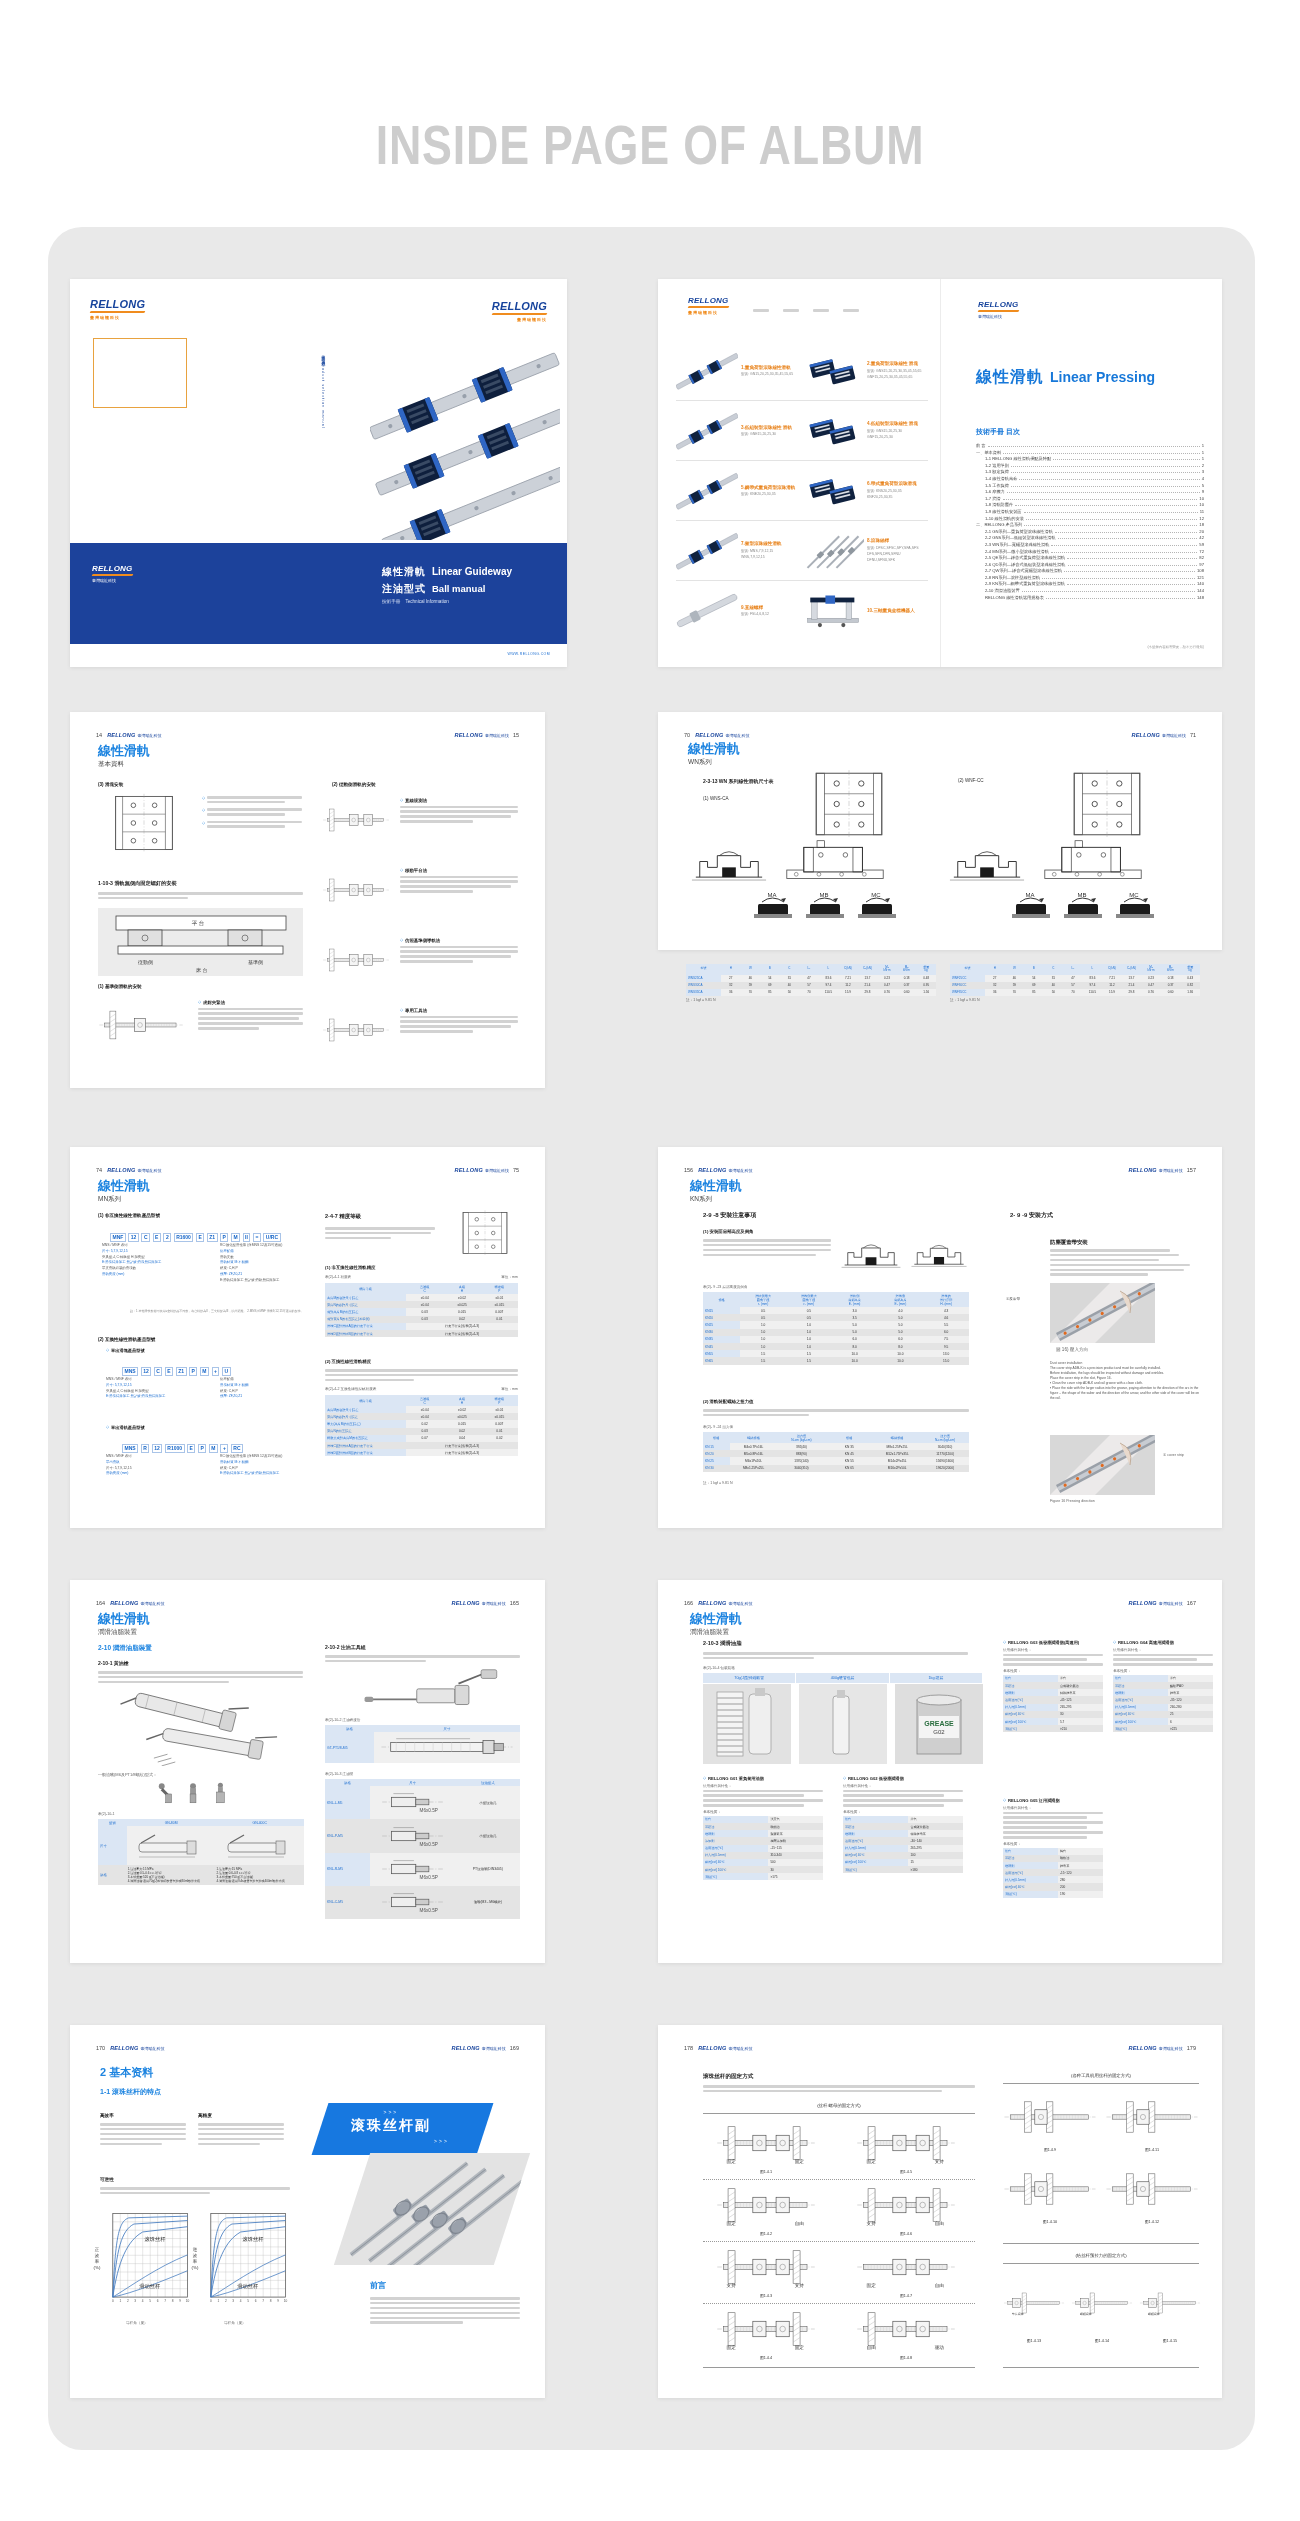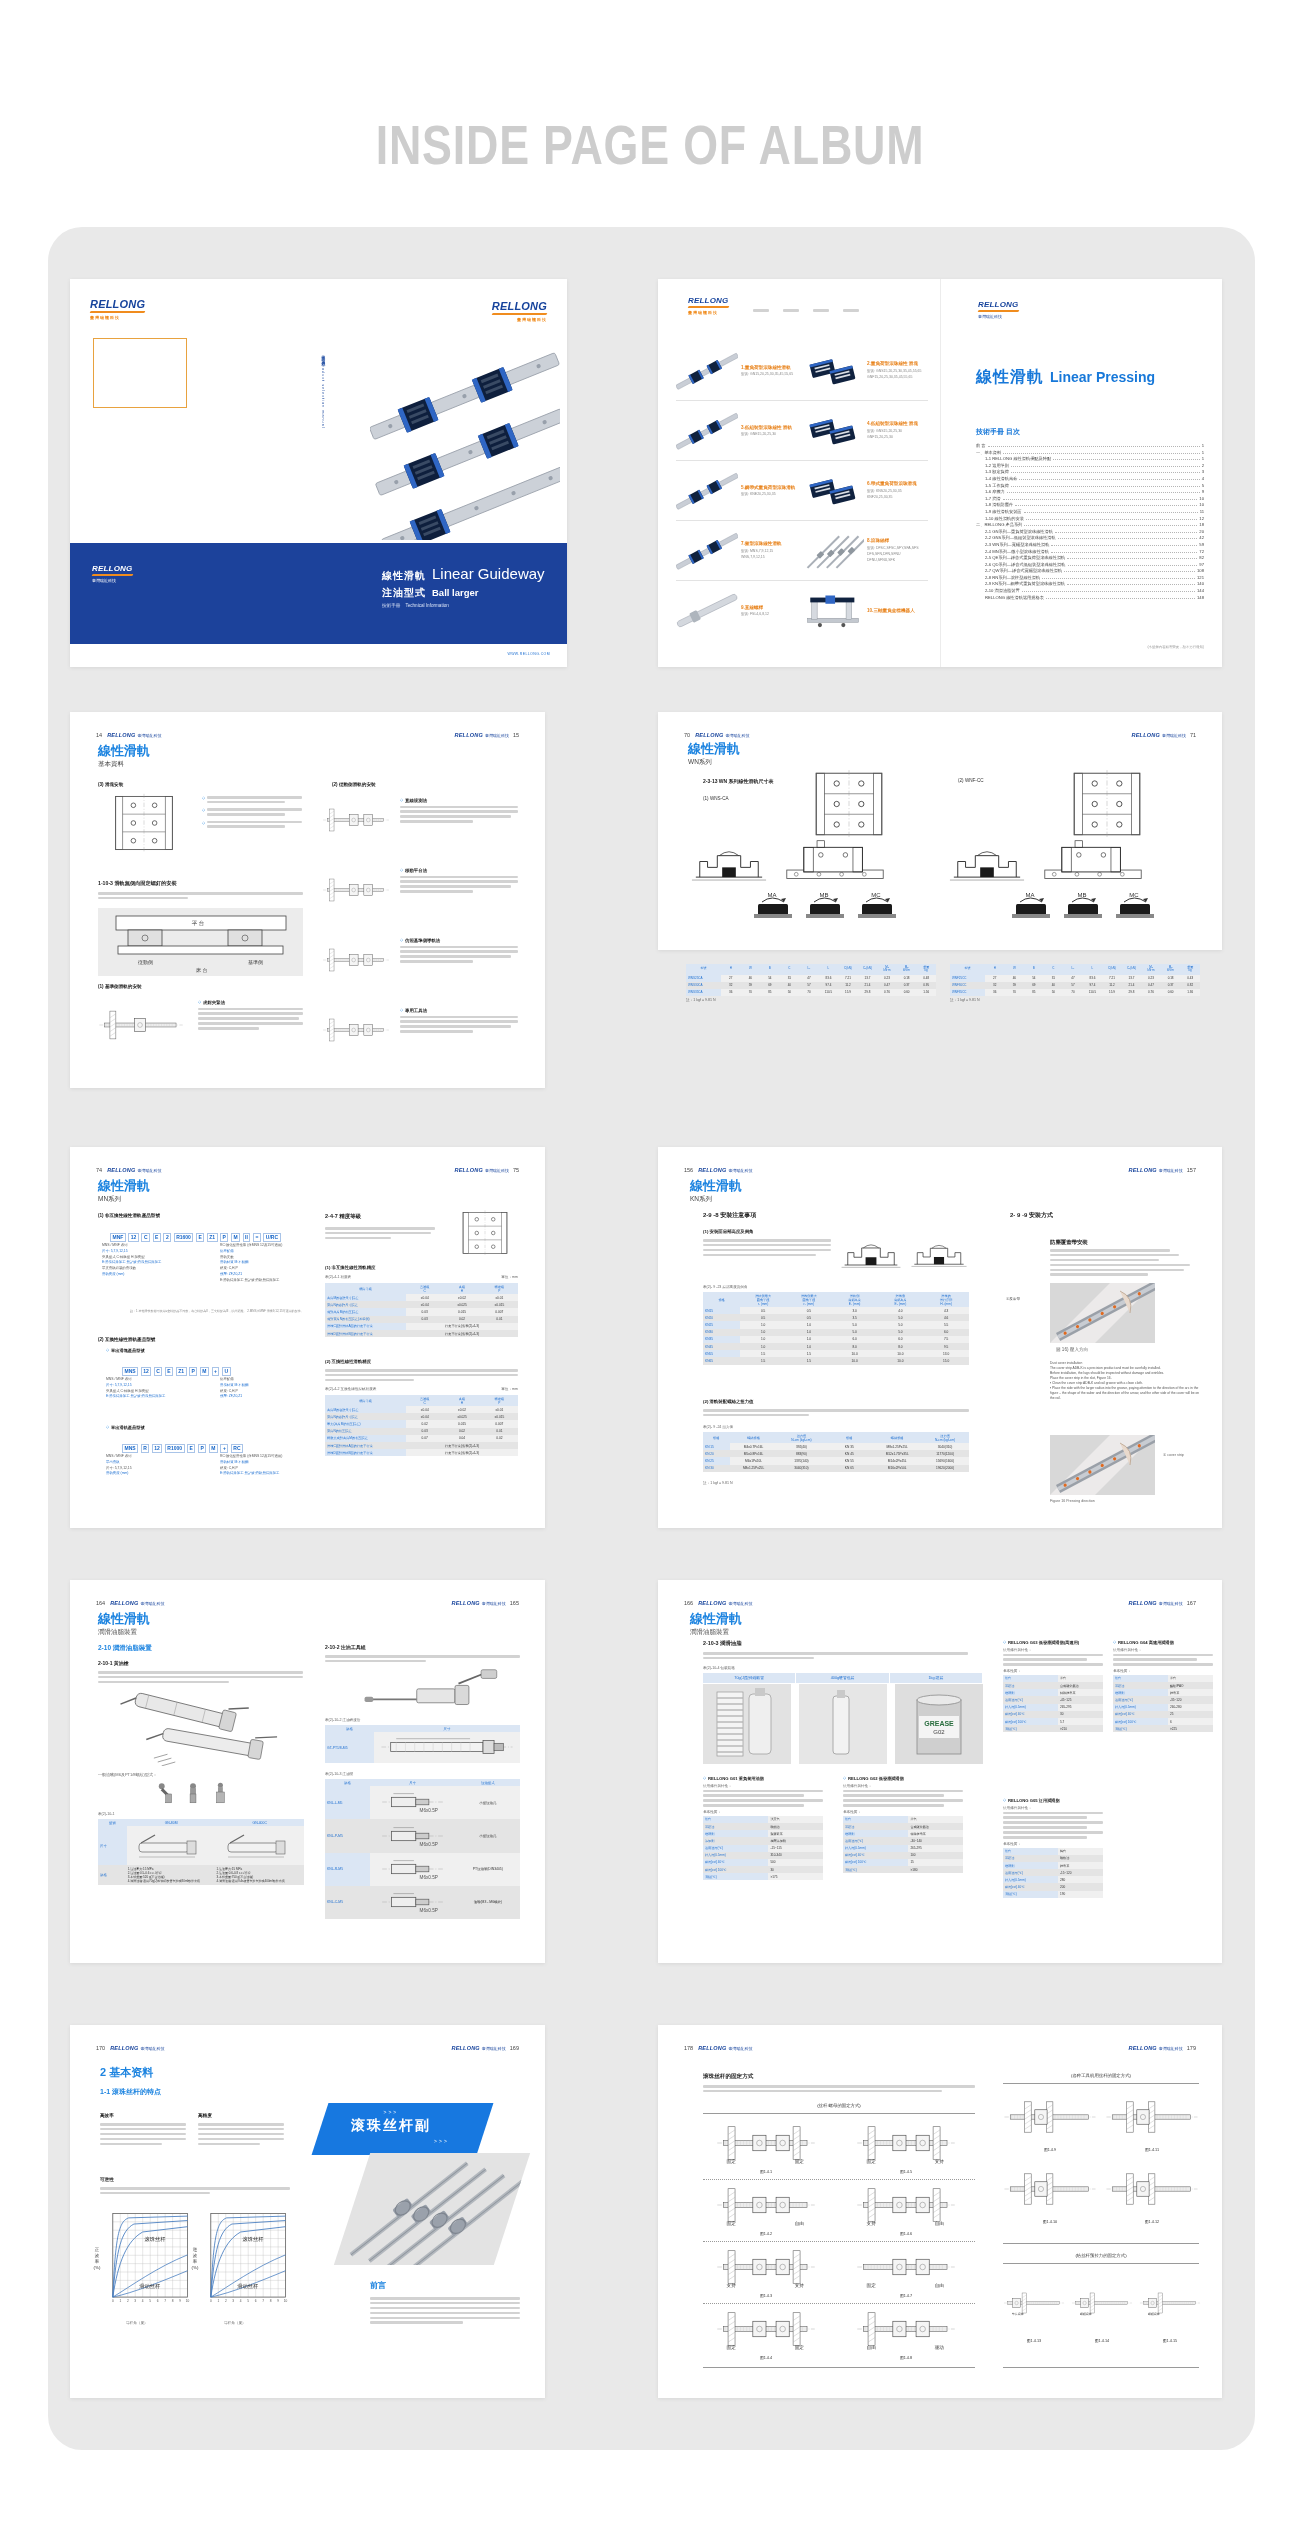--- a/index.html
+++ b/index.html
@@ -124,25 +124,25 @@
           </g>
         </svg></div>
       <div class="band abs" style="left: 0px; top: 264px; width: 497px; height: 101px;">
         <div class="abs" style="left: 22px; top: 22px;">
           <div class="logo" style="font-size: 8px; color: rgb(255, 255, 255);">RELLONG<div class="swoosh"></div></div>
           <div class="ltag" style="margin-top: 1.5px; color: rgb(255, 255, 255);">臺灣瑞龍科技</div>
         </div>
         <div class="abs" style="left: 312px; top: 22px; width: 172px; height: 60px;">
           <div style="display: flex; gap: 6px; align-items: baseline; margin-bottom: 3px;">
             <span style="color: rgb(255, 255, 255); font-size: 10px; font-weight: bold; letter-spacing: 1px;">線性滑軌</span>
-            <span style="color: rgb(255, 255, 255); font-size: 15px; font-weight: normal;">Linear Guideway</span>
+            <span style="color: rgb(255, 255, 255); font-size: 10px; font-weight: bold;">Linear Guideway</span>
           </div>
           <div style="display: flex; gap: 6px; align-items: baseline; margin-bottom: 3px;">
             <span style="color: rgb(255, 255, 255); font-size: 10px; font-weight: bold; letter-spacing: 1px;">注油型式</span>
-            <span style="color: rgb(255, 255, 255); font-size: 9.5px; font-weight: bold;">Ball larger</span>
+            <span style="color: rgb(255, 255, 255); font-size: 9.5px; font-weight: bold;">Ball manual</span>
           </div>
           <div style="display: flex; gap: 5px; margin-top: 2px;">
             <span style="color: rgb(215, 225, 245); font-size: 4.6px;">技術手冊</span>
             <span style="color: rgb(215, 225, 245); font-size: 4.6px;">Technical Information</span>
           </div>
         </div>
       </div>
       <div class="abs" style="left: 380px; top: 373px; width: 100px; font-size: 3.5px; color: rgb(29, 111, 209); text-align: right; position: absolute; letter-spacing: 0.4px;">WWW.RELLONG.COM</div>
     </section>
   <section class="spread" id="s2" style="left:610px;top:52px;width:564px;height:388px;">

